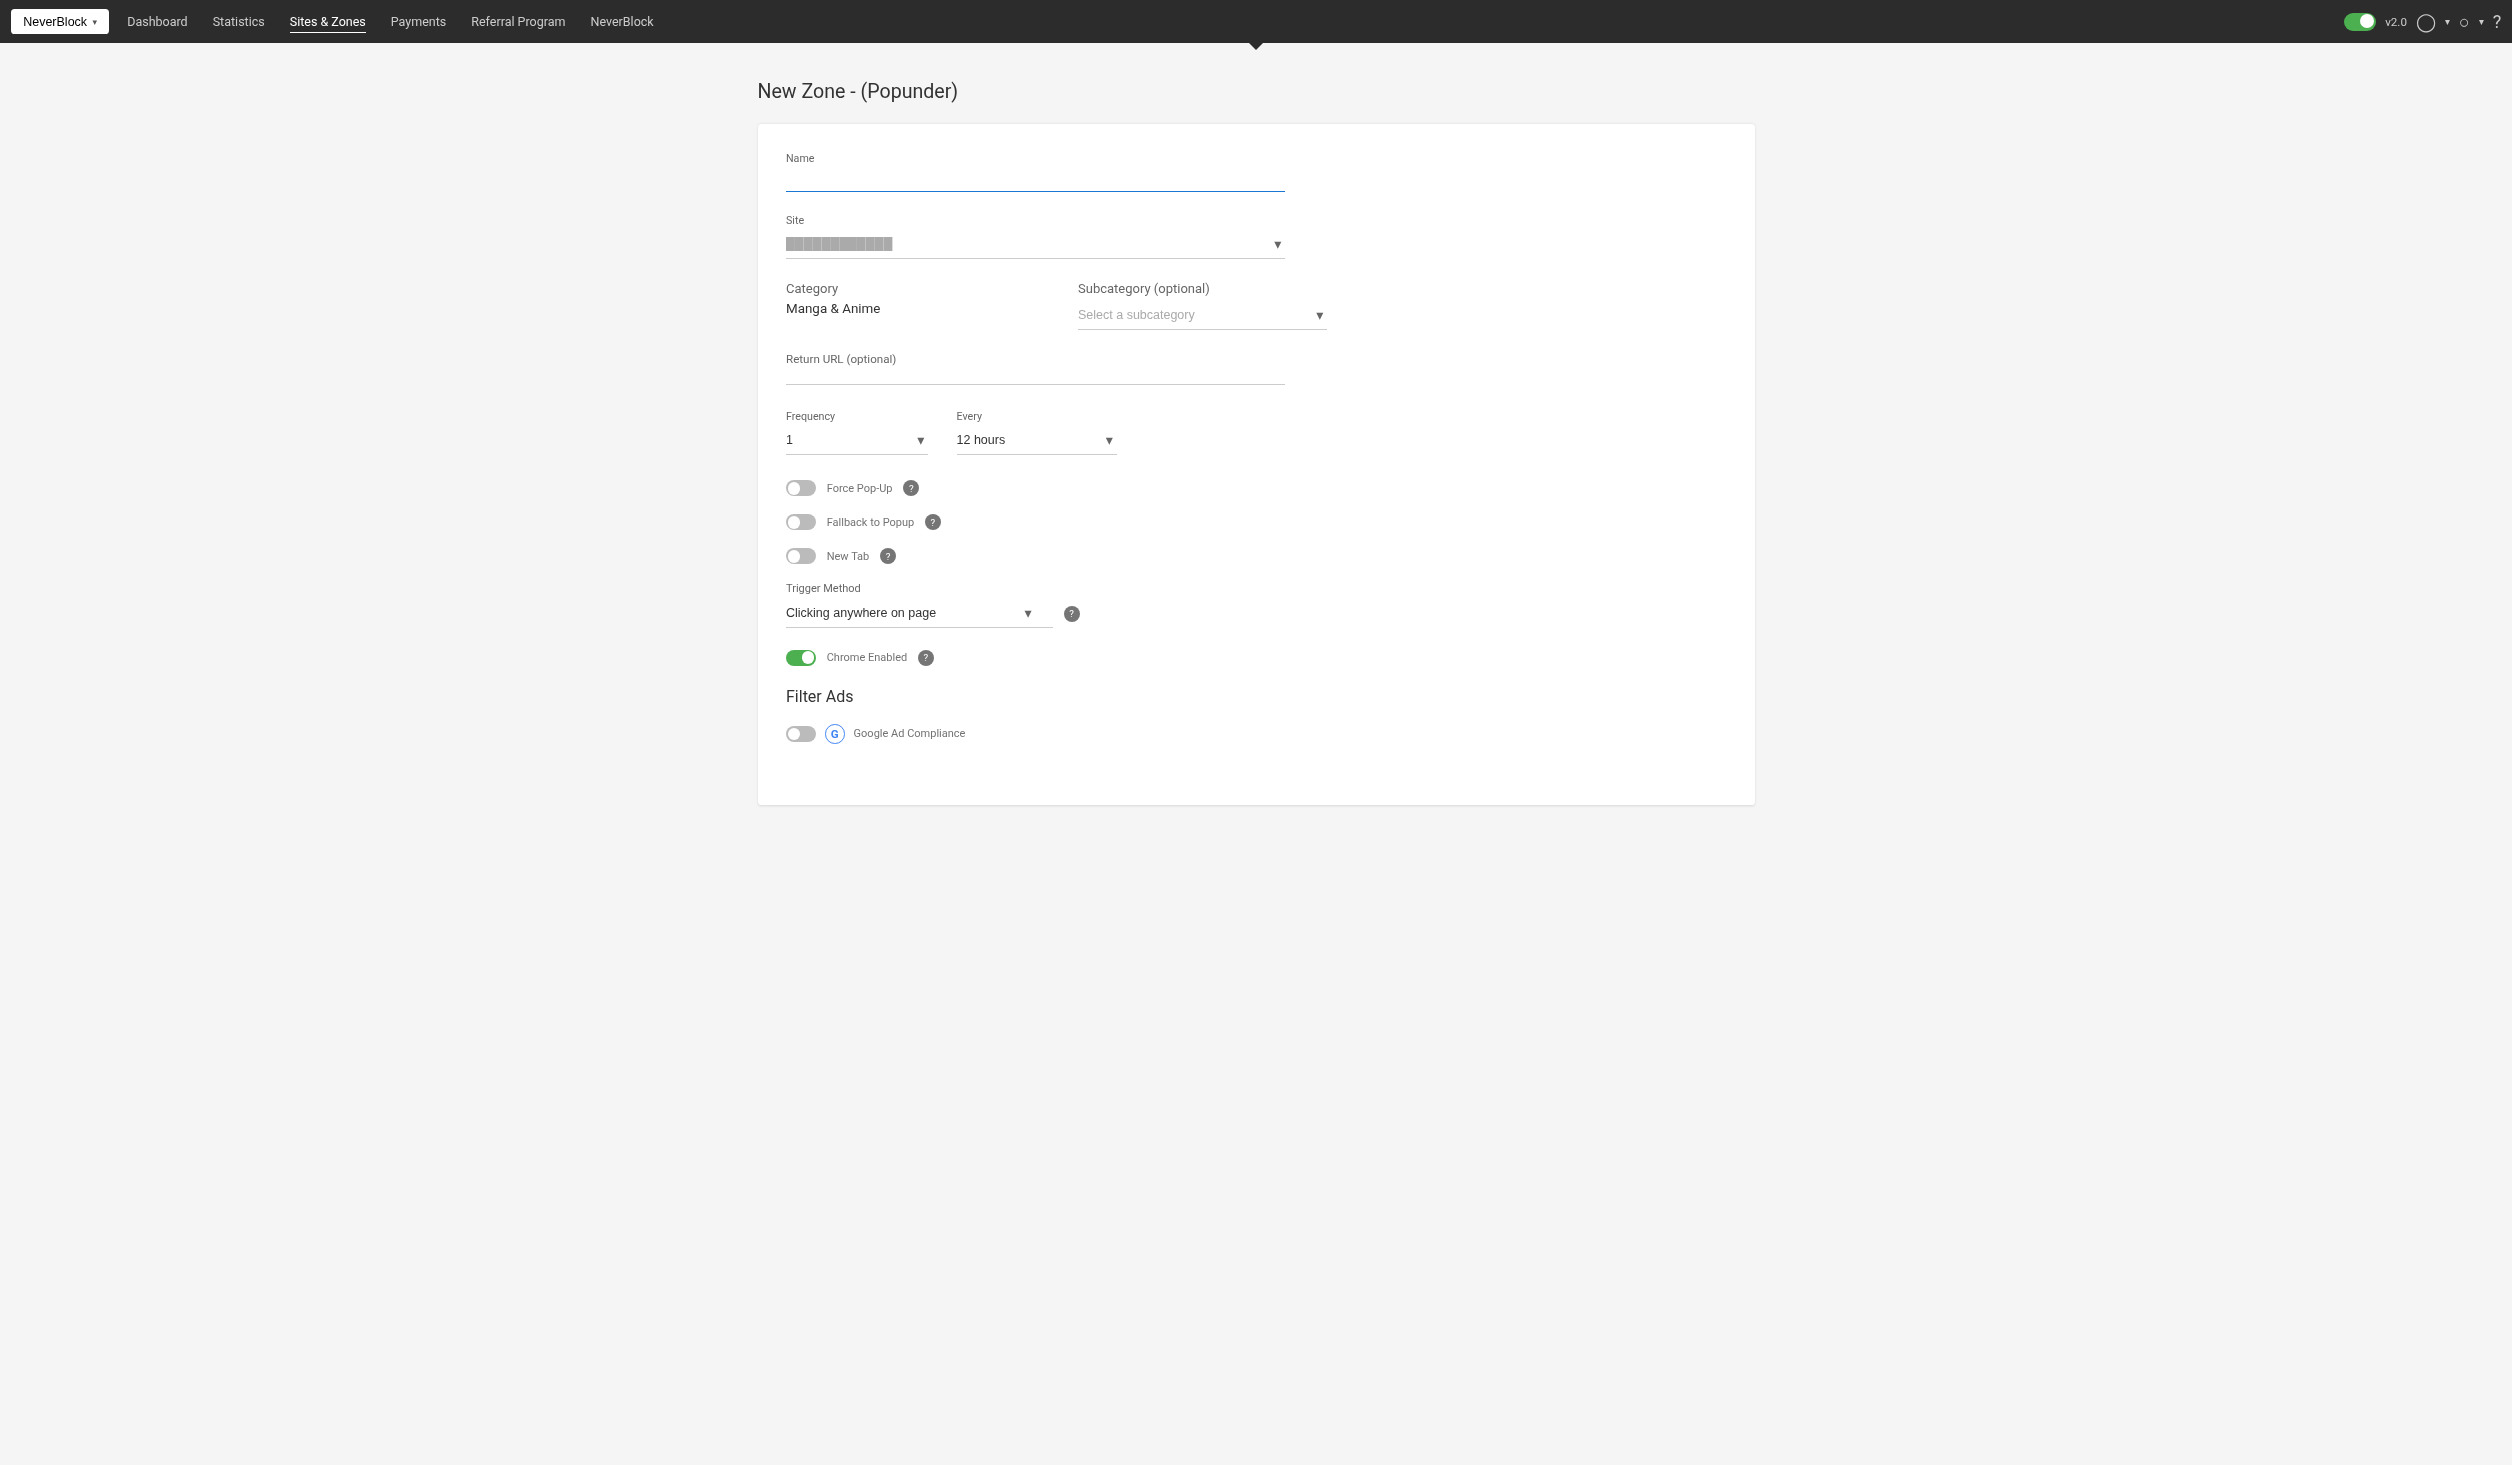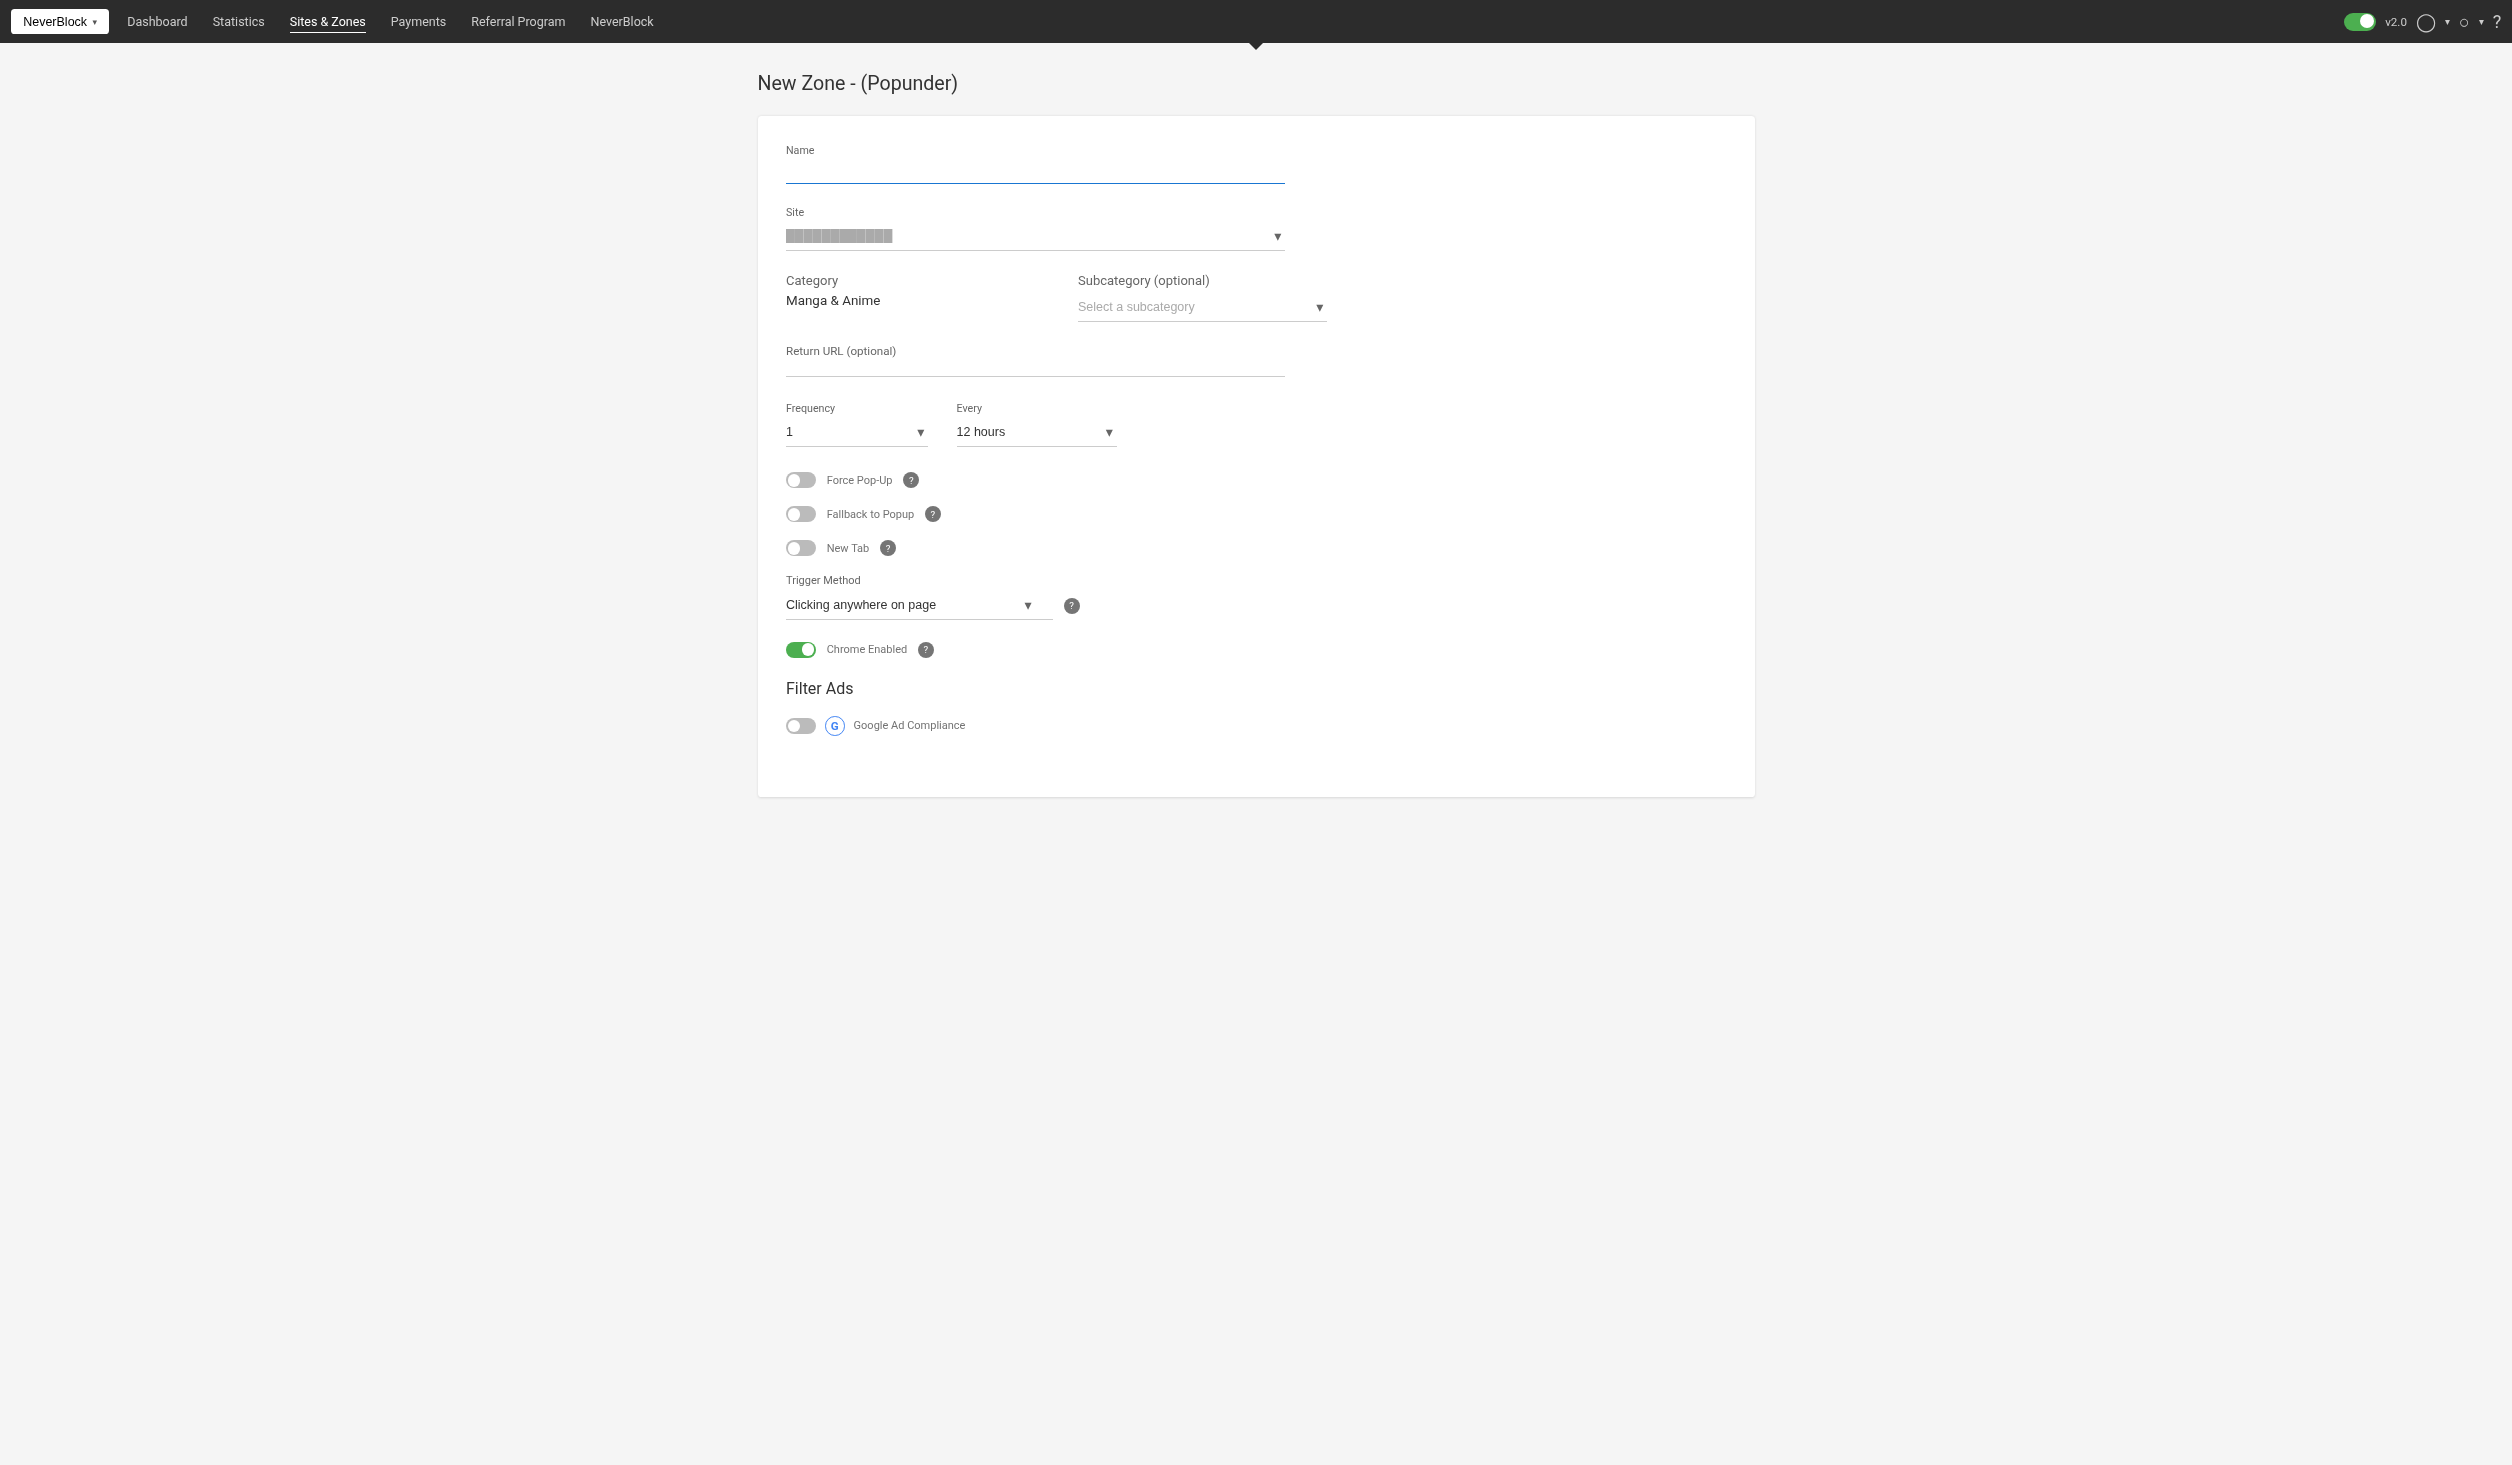--- a/index.html
+++ b/index.html
@@ -46,21 +46,21 @@
     }
     .toggle-green::after {
       content: ''; position: absolute; right: 1.8px; top: 1.8px;
       width: 14.2px; height: 14.2px; border-radius: 50%; background: white;
     }
     .version { color: #ccc; font-size: 11.6px; }
     .nav-icon { color: #ccc; font-size: 18px; cursor: pointer; }
     .nav-arrow { color: #ccc; font-size: 9.8px; cursor: pointer; }
 
     
-    .main-content { padding: 28.5px 36px; max-width: 1069px; margin: 0 auto; }
+    .main-content { padding: 28.5px 36px; max-width: 1069px; margin: 8px auto; }
     .page-title { font-size: 19.6px; font-weight: 400; color: #333; margin-bottom: 21.4px; }
 
     
     .form-card {
       background: #fff;
       border-radius: 3.6px;
       padding: 28.5px 28.5px 43px;
       box-shadow: 0 0.9px 2.7px rgba(0,0,0,0.12);
     }
 

